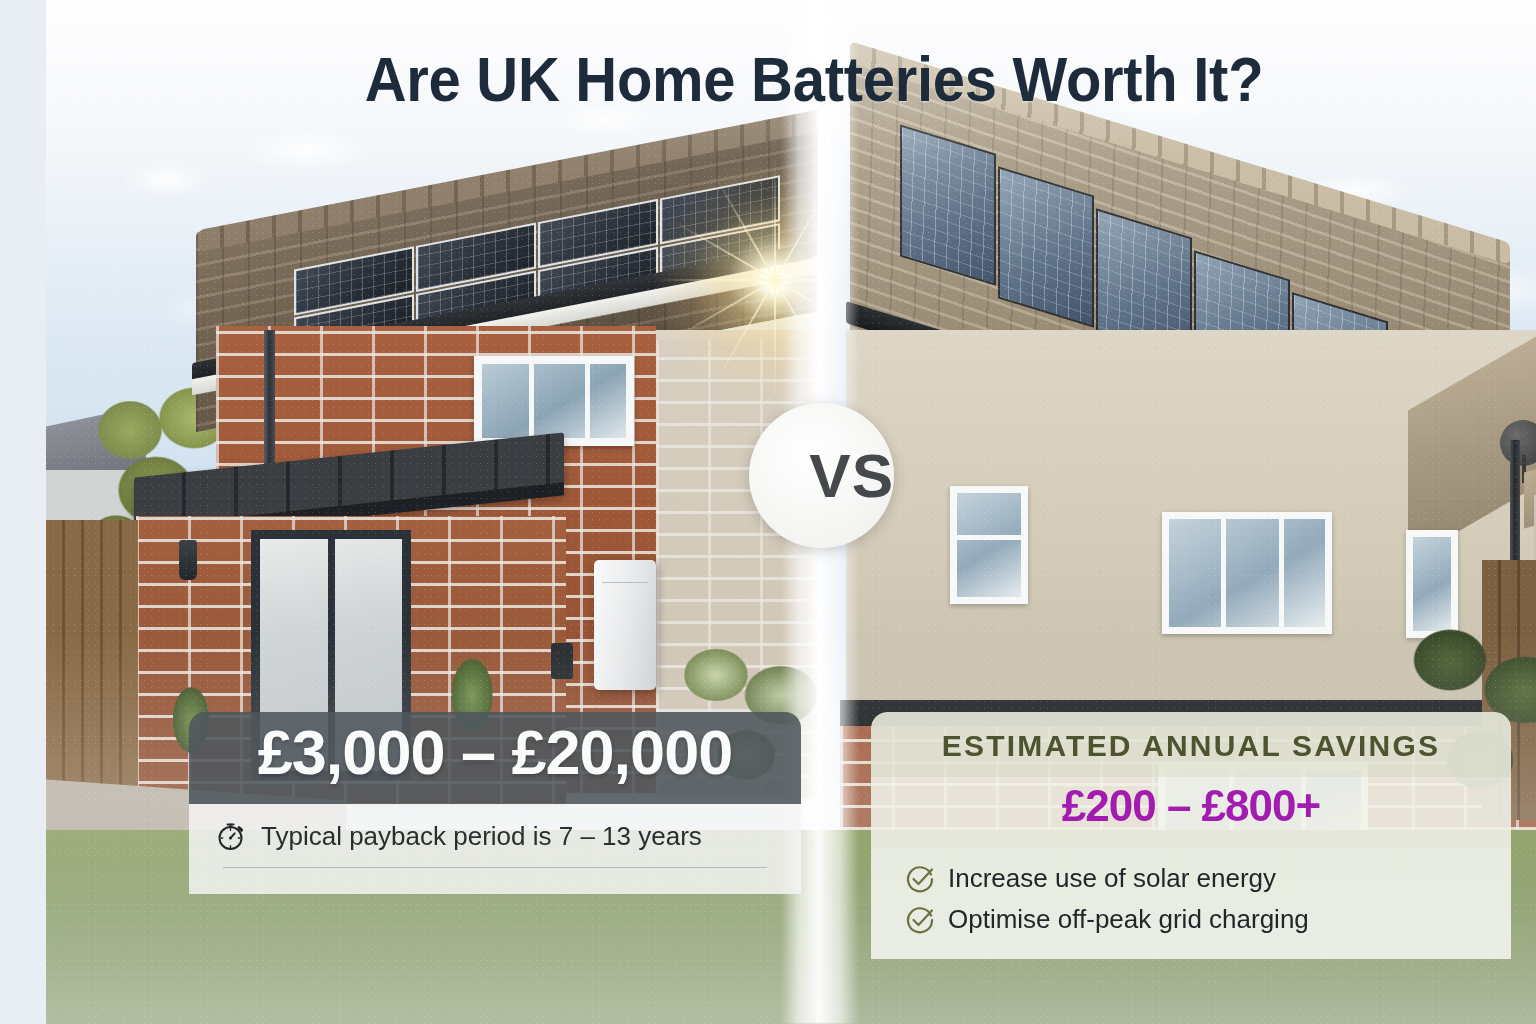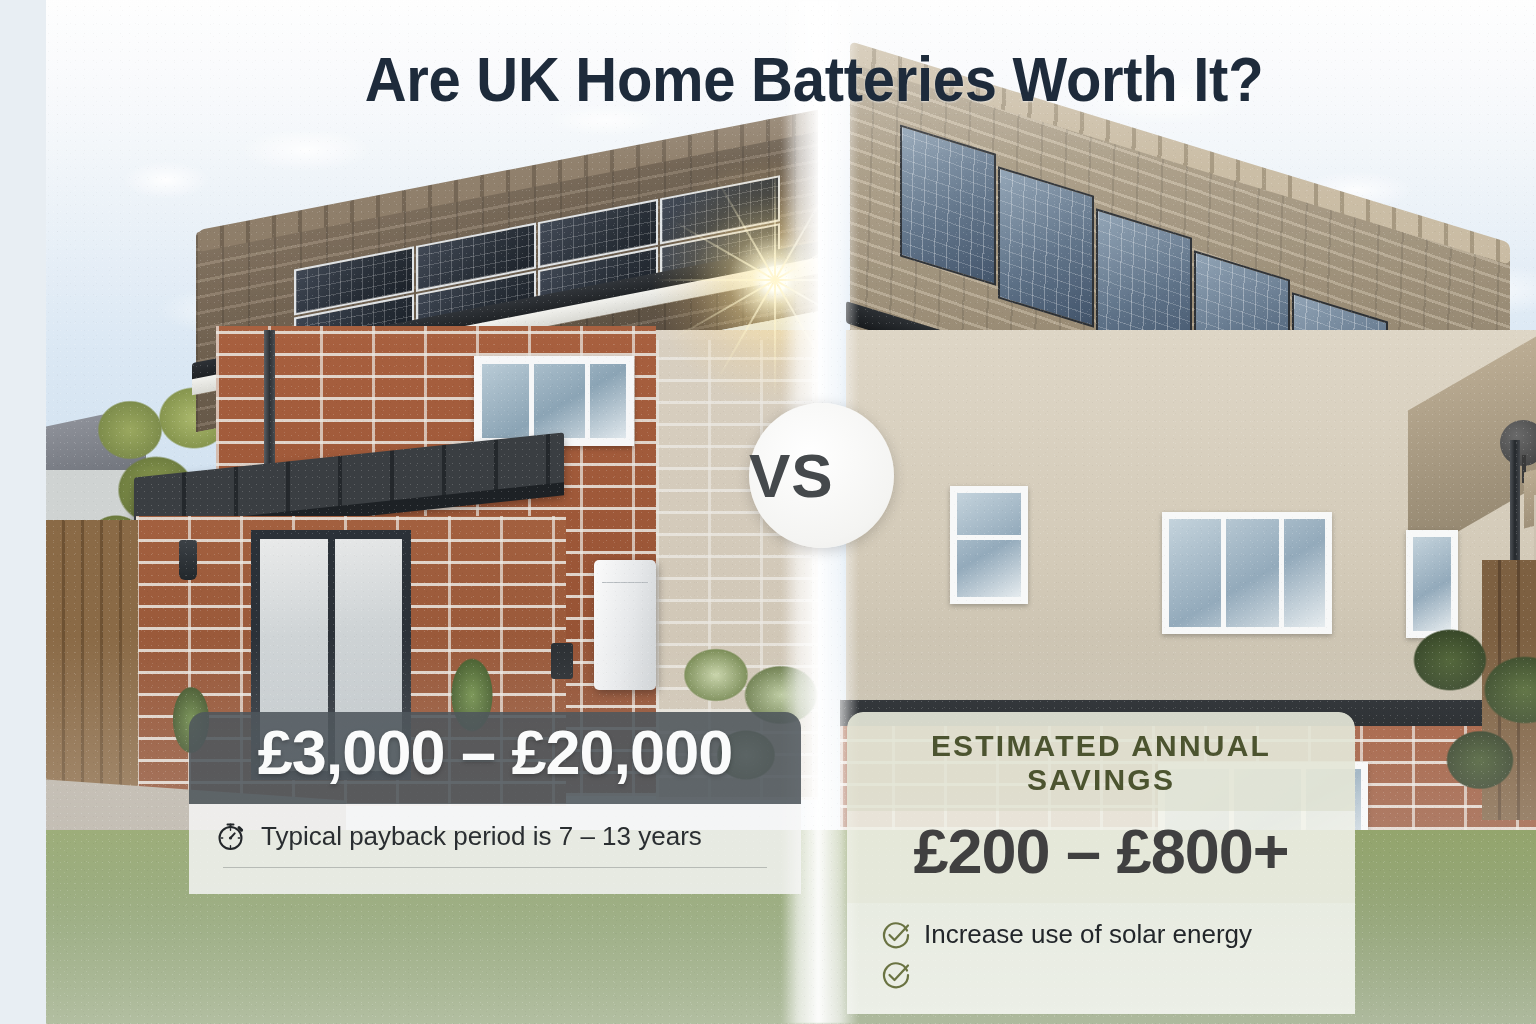--- a/index.html
+++ b/index.html
@@ -275,21 +275,21 @@
     transform:scaleX(.92); transform-origin:50% 50%;
     text-shadow:0 1px 2px rgba(255,255,255,.55);
   }
 
   
   .vs{
     position:absolute; left:703px; top:403px; width:145px; height:145px;
     border-radius:50%;
     background:radial-gradient(circle at 42% 36%, #ffffff, #f4f4f2 70%, #e9e9e6 100%);
     box-shadow:0 3px 14px rgba(0,0,0,.18);
-    display:flex; align-items:center; justify-content:flex-start;
+    display:flex; align-items:center; justify-content:flex-end;
     font-size:62px; font-weight:bold; color:#45494c; letter-spacing:1px;
   }
 
   
   .card{ position:absolute; bottom:0; }
   .cardHead{
     text-align:center; font-weight:bold; letter-spacing:2.2px;
     font-size:30px; padding:17px 10px 14px;
   }
   .cardAmount{ text-align:center; font-weight:bold; }
@@ -298,25 +298,25 @@
   .cardL{ left:143px; width:612px; top:712px; height:312px; border-radius:16px 16px 0 0; overflow:hidden; }
   .cardL .cardHead{ background:rgba(62,69,75,.93); color:#f3f5f6; border-radius:16px 16px 0 0; }
   .cardL .cardAmount{
     background:rgba(78,86,92,.88); color:#fafbfb;
     font-size:63px; padding:4px 10px 16px; letter-spacing:-1px;
     text-shadow:0 2px 4px rgba(0,0,0,.25);
   }
   .cardL .cardBody{ background:rgba(245,246,246,.84); padding:16px 26px 14px; }
 
   
-  .cardR{ left:801px; width:508px; top:712px; height:312px; border-radius:16px 16px 0 0; overflow:hidden; }
+  .cardR{ left:825px; width:640px; top:712px; height:312px; border-radius:16px 16px 0 0; overflow:hidden; }
   .cardR .cardHead{ background:rgba(227,229,214,.93); color:#4c5430; border-radius:16px 16px 0 0; }
   .cardR .cardAmount{
-    background:rgba(240,241,232,.88); color:#404040;
-    font-size:63px; padding:4px 10px 16px; letter-spacing:-1px;
+    background:rgba(240,241,232,.88); color:#a21caf;
+    font-size:44px; padding:4px 10px 16px; letter-spacing:-1px;
   }
   .cardR .cardBody{ background:rgba(248,249,246,.84); padding:16px 26px 14px; }
 
   .row{ display:flex; align-items:center; gap:14px; font-size:26px; color:#2a2e31; }
   .rule{ height:1px; background:rgba(80,86,90,.32); margin:15px 8px 12px; }
   .tags{ text-align:center; font-size:26px; color:#23272a; letter-spacing:.2px; }
   .checkRow{ display:flex; align-items:flex-end; gap:13px; font-size:26px; color:#22262a; margin:0 0 10px 8px; }
   .ico{ flex:0 0 auto; display:block; }
 </style>
 </head>
@@ -476,17 +476,18 @@
           <path d="M26 10.5a12 12 0 1 0 1 4.5" stroke-linecap="round"></path>
           <path d="M8.5 15l5 5L27 5.5" stroke-linecap="round" stroke-linejoin="round"></path>
         </svg>
         <span>Increase use of solar energy</span>
       </div>
       <div class="checkRow">
         <svg class="ico" width="30" height="30" viewBox="0 0 30 30" fill="none" stroke="#6a7342" stroke-width="2.2">
           <path d="M26 10.5a12 12 0 1 0 1 4.5" stroke-linecap="round"></path>
           <path d="M8.5 15l5 5L27 5.5" stroke-linecap="round" stroke-linejoin="round"></path>
         </svg>
+        <span>Optimise off-peak grid charging</span>
       </div>
     </div>
   </div>
 
 </div>
 
 </body></html>

